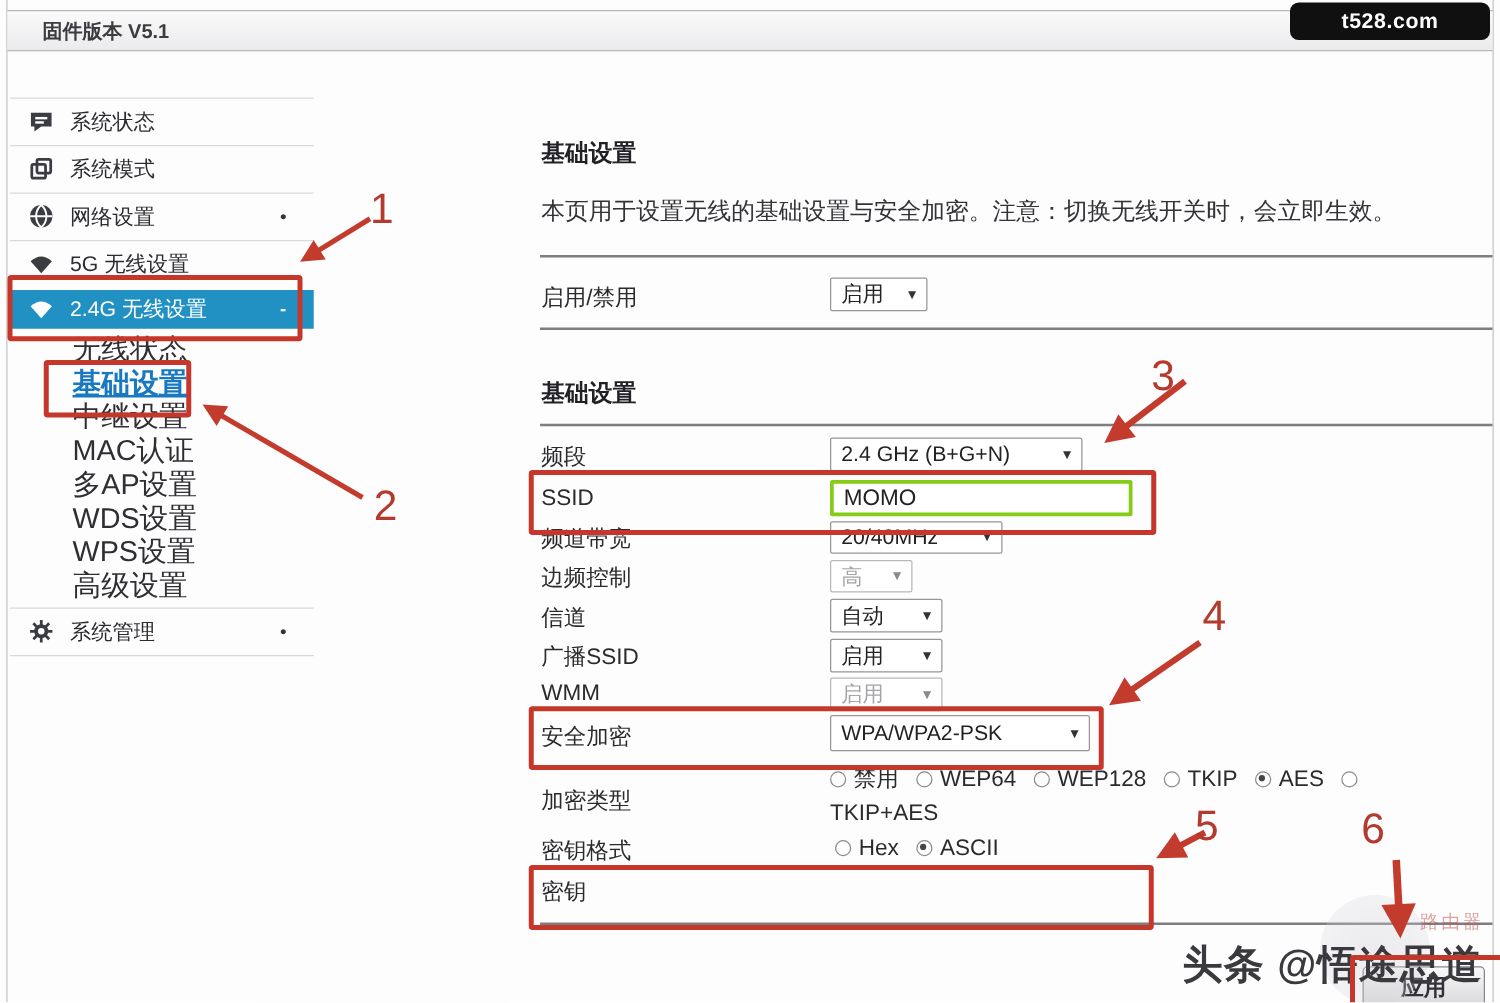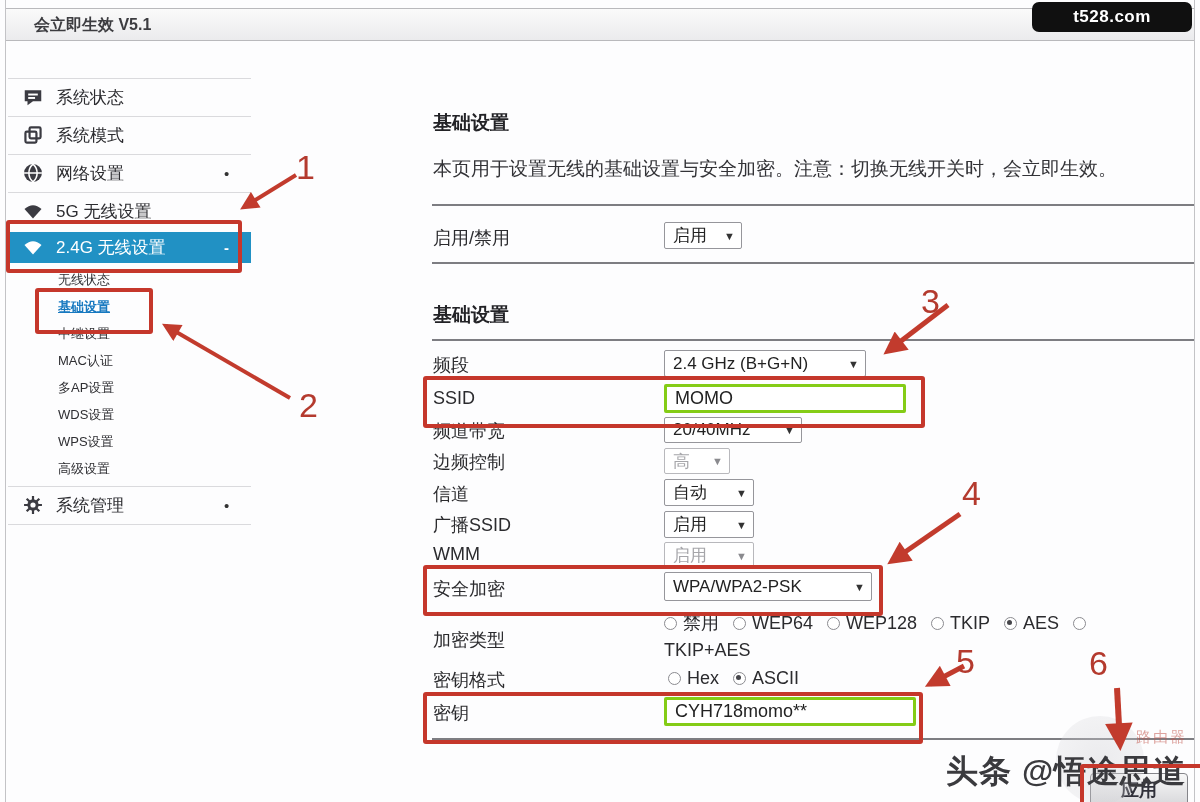--- a/index.html
+++ b/index.html
@@ -35,21 +35,21 @@
   .navitem.selected{
     height:31px;border-top:none;margin-top:2px;
     background:var(--accent_blue,#2191c4);
   }
   .navitem.selected .nlabel{color:#ffffff;}
   .navitem.selected .nicon{color:#ffffff;}
   .navitem.selected .expand{color:#ffffff;font-weight:700;}
   .submenu{position:relative;padding:3px 0 4px 0;}
   .subitem{
     position:relative;height:27px;line-height:27px;padding-left:50px;
-    font-size:13px;font-weight:500;color:#2f2f33;cursor:pointer;white-space:nowrap;
+    font-size:23px;font-weight:500;color:#2f2f33;cursor:pointer;white-space:nowrap;
   }
   .subitem.active{color:var(--link_blue,#1879c0);text-decoration:underline;font-weight:700;}
   .navfoot{border-bottom:1px solid #dadadd;}
   
   .main-label{position:absolute;left:433px;font-size:18px;font-weight:500;color:#2b2b2e;white-space:nowrap;z-index:6;}
   .page-title{position:absolute;left:433px;font-size:19px;font-weight:700;color:#222226;z-index:6;}
   .desc{position:absolute;left:433px;top:156px;font-size:19px;color:#333337;white-space:nowrap;z-index:6;}
   .hr{position:absolute;left:432px;width:762px;height:2px;background:#7d7d82;z-index:6;}
   .sel{
     position:absolute;background:#ffffff;border:1px solid #96969b;border-radius:2px;
@@ -93,21 +93,21 @@
 </style>
 </head>
 <body>
 
 <div class="page">
 
   <div class="vborder" style="left:5px;"></div>
   <div class="vborder" style="left:1194px;"></div>
 
   <div class="topbar">
-    <span class="fw">会立即生效 V5.1</span>
+    <span class="fw">固件版本 V5.1</span>
   </div>
   <div class="logo">t528.com</div>
 
   <div class="sidebar">
     <div class="navitem">
       <span class="nicon">
         <svg width="22" height="22" viewBox="0 0 16 16">
             <path d="M2 3h12v8H8l-4 3v-3H2z" fill="currentColor"></path>
             <rect x="4.5" y="5.5" width="7" height="1.4" fill="#fff"></rect>
             <rect x="4.5" y="8" width="5" height="1.4" fill="#fff"></rect>
@@ -268,21 +268,20 @@
         <span class="rdot"></span>
         <span class="rlabel">Hex</span>
       </span>
     <span class="ritem">
         <span class="rdot checked"></span>
         <span class="rlabel">ASCII</span>
       </span>
   </div>
 
   <div class="main-label" style="top:701px;">密钥</div>
-  <input class="tinput" style="left: 664px; top: 697px; width: 252px; height: 29px;" value="CYH718momo**">
 
   <div class="hr" style="top:738px;"></div>
 
   <div class="stamp-circle"></div>
   <div class="stamp-text">路由器</div>
   <button class="apply-btn">应用</button>
   <div class="wm">头条 @悟途思道</div>
 
   <div class="redbox" style="left:6px;top:220px;width:228px;height:45px;"></div>
   <div class="redbox" style="left:35px;top:288px;width:110px;height:38px;"></div>

